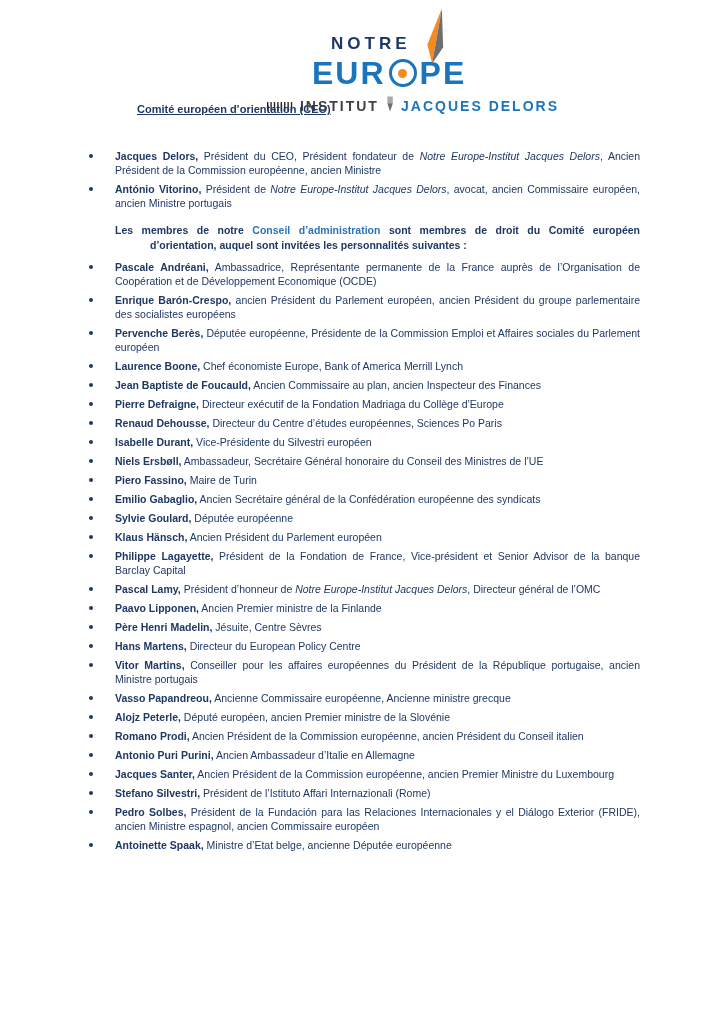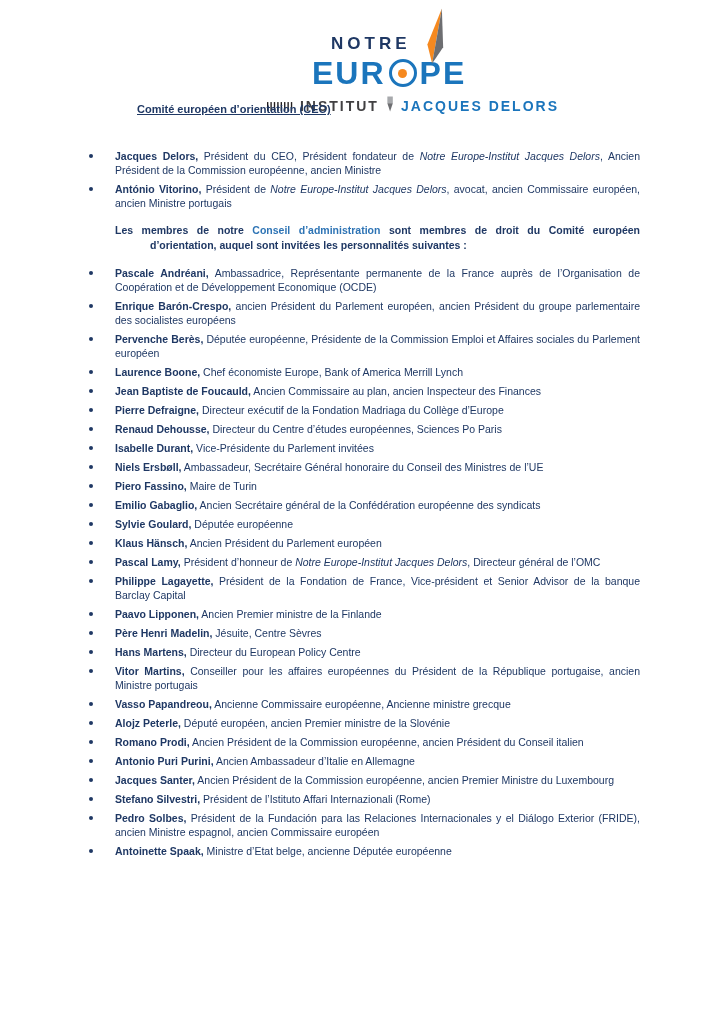--- a/index.html
+++ b/index.html
@@ -44,21 +44,21 @@
     position:relative; padding-left:30px; margin-bottom:5px;
     line-height:14px; text-align:justify;
   }
   ul.member-list li::before {
     content:""; position:absolute; left:4px; top:5px;
     width:4px; height:4px; border-radius:50%; background:#1f3864;
   }
   .member-name { font-weight:bold; }
   .italic { font-style:italic; }
   .paragraph {
-    margin:13px 0 13px 0; padding-left:65px; text-indent:-35px;
+    margin:13px 0 7px 0; padding-left:65px; text-indent:-35px;
     font-weight:bold; line-height:15px; text-align:justify;
   }
   .link { color:#2e74b5; text-decoration:none; cursor:pointer; }
 </style>
 </head>
 <body>
 
 <div class="page">
 
   <div class="logo">
@@ -105,28 +105,28 @@
     <p class="paragraph"><span>Les membres de notre </span><a class="link">Conseil d’administration</a><span> sont membres de droit du Comité européen d’orientation, auquel sont invitées les personnalités suivantes :</span></p>
 
     <ul class="member-list">
         <li><span class="member-name">Pascale Andréani,</span><span class="member-desc"> Ambassadrice, Représentante permanente de la France auprès de l’Organisation de Coopération et de Développement Economique (OCDE)</span></li>
         <li><span class="member-name">Enrique Barón-Crespo,</span><span class="member-desc"> ancien Président du Parlement européen, ancien Président du groupe parlementaire des socialistes européens</span></li>
         <li><span class="member-name">Pervenche Berès,</span><span class="member-desc"> Députée européenne, Présidente de la Commission Emploi et Affaires sociales du Parlement européen</span></li>
         <li><span class="member-name">Laurence Boone,</span><span class="member-desc"> Chef économiste Europe, Bank of America Merrill Lynch</span></li>
         <li><span class="member-name">Jean Baptiste de Foucauld,</span><span class="member-desc"> Ancien Commissaire au plan, ancien Inspecteur des Finances</span></li>
         <li><span class="member-name">Pierre Defraigne,</span><span class="member-desc"> Directeur exécutif de la Fondation Madriaga du Collège d’Europe</span></li>
         <li><span class="member-name">Renaud Dehousse,</span><span class="member-desc"> Directeur du Centre d’études européennes, Sciences Po Paris</span></li>
-        <li><span class="member-name">Isabelle Durant,</span><span class="member-desc"> Vice-Présidente du Parlement invitées</span></li>
+        <li><span class="member-name">Isabelle Durant,</span><span class="member-desc"> Vice-Présidente du Silvestri européen</span></li>
         <li><span class="member-name">Niels Ersbøll,</span><span class="member-desc"> Ambassadeur, Secrétaire Général honoraire du Conseil des Ministres de l’UE</span></li>
         <li><span class="member-name">Piero Fassino,</span><span class="member-desc"> Maire de Turin</span></li>
         <li><span class="member-name">Emilio Gabaglio,</span><span class="member-desc"> Ancien Secrétaire général de la Confédération européenne des syndicats</span></li>
         <li><span class="member-name">Sylvie Goulard,</span><span class="member-desc"> Députée européenne</span></li>
         <li><span class="member-name">Klaus Hänsch,</span><span class="member-desc"> Ancien Président du Parlement européen</span></li>
+        <li><span class="member-name">Philippe Lagayette,</span><span class="member-desc"> Président de la Fondation de France, Vice-président et Senior Advisor de la banque Barclay Capital</span></li>
         <li><span class="member-name">Pascal Lamy,</span><span class="member-desc"> Président d’honneur de </span><span class="member-desc italic">Notre Europe-Institut Jacques Delors</span><span class="member-desc">, Directeur général de l’OMC</span></li>
-        <li><span class="member-name">Philippe Lagayette,</span><span class="member-desc"> Président de la Fondation de France, Vice-président et Senior Advisor de la banque Barclay Capital</span></li>
         <li><span class="member-name">Paavo Lipponen,</span><span class="member-desc"> Ancien Premier ministre de la Finlande</span></li>
         <li><span class="member-name">Père Henri Madelin,</span><span class="member-desc"> Jésuite, Centre Sèvres</span></li>
         <li><span class="member-name">Hans Martens,</span><span class="member-desc"> Directeur du European Policy Centre</span></li>
         <li><span class="member-name">Vitor Martins,</span><span class="member-desc"> Conseiller pour les affaires européennes du Président de la République portugaise, ancien Ministre portugais</span></li>
         <li><span class="member-name">Vasso Papandreou,</span><span class="member-desc"> Ancienne Commissaire européenne, Ancienne ministre grecque</span></li>
         <li><span class="member-name">Alojz Peterle,</span><span class="member-desc"> Député européen, ancien Premier ministre de la Slovénie</span></li>
         <li><span class="member-name">Romano Prodi,</span><span class="member-desc"> Ancien Président de la Commission européenne, ancien Président du Conseil italien</span></li>
         <li><span class="member-name">Antonio Puri Purini,</span><span class="member-desc"> Ancien Ambassadeur d’Italie en Allemagne</span></li>
         <li><span class="member-name">Jacques Santer,</span><span class="member-desc"> Ancien Président de la Commission européenne, ancien Premier Ministre du Luxembourg</span></li>
         <li><span class="member-name">Stefano Silvestri,</span><span class="member-desc"> Président de l’Istituto Affari Internazionali (Rome)</span></li>

